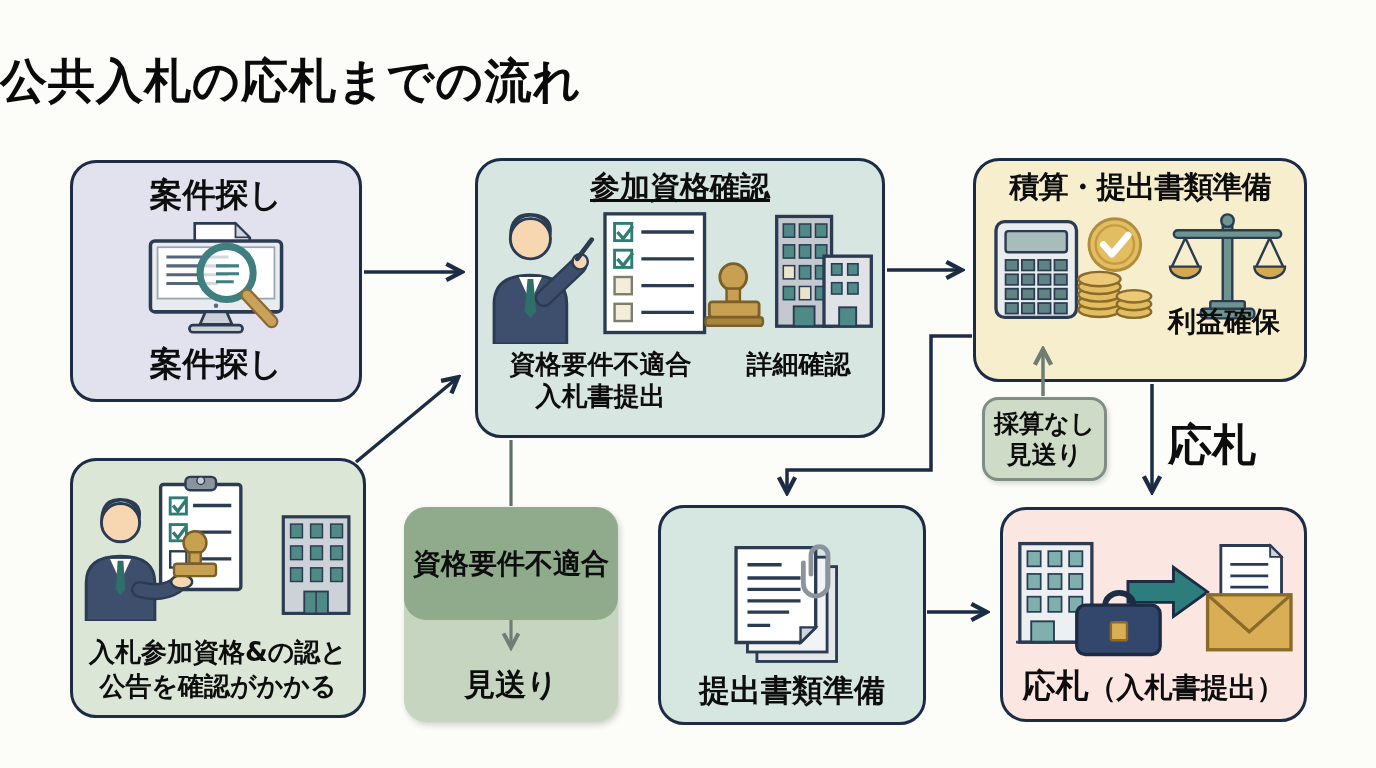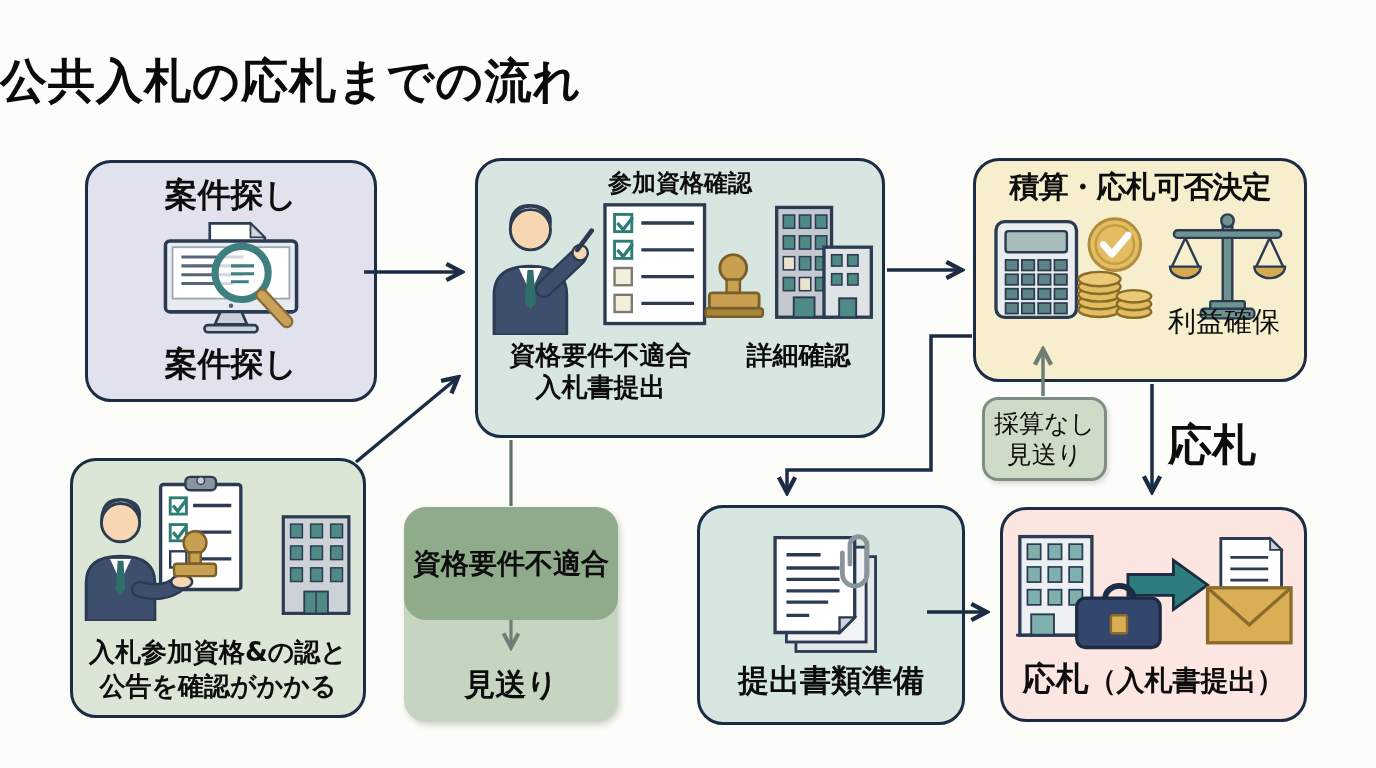--- a/index.html
+++ b/index.html
@@ -5,53 +5,53 @@
   html,body{margin:0;padding:0;background:#fcfcf8;}
   .canvas{position:relative;width:1376px;height:768px;background:#fcfcf8;
           font-family:"DejaVu Sans",sans-serif;overflow:hidden;color:#0d0d0d;}
   .page-title{position:absolute;top:50px;left:0;width:100%;text-align:left;
           font-size:47px;font-weight:800;letter-spacing:1px;color:#0a0a0a;}
   .box{position:absolute;box-sizing:border-box;border:3.5px solid #1c2c44;border-radius:26px;
        display:flex;flex-direction:column;align-items:center;}
   .bt{font-weight:800;color:#0d0d0d;text-align:center;}
   
   #box-anken{left:70px;top:160px;width:292px;height:242px;background:#e1e2ee;
-             justify-content:space-between;padding:10px 0 12px;margin-left:15px;}
+             justify-content:space-between;padding:10px 0 12px;}
   #box-anken .bt{font-size:33px;}
   #box-sanka{left:475px;top:158px;width:410px;height:280px;background:#d7e6e1;
              padding:6px 4px 8px;}
-  #box-sanka .bt{font-size:24px;}
+  #box-sanka .bt{font-size:30px;text-decoration:underline;}
   .sanka-icons{display:flex;align-items:flex-end;justify-content:center;gap:4px;margin-top:2px;}
   .sanka-labels{display:flex;width:100%;justify-content:space-around;margin-top:4px;}
   .sanka-labels .lbl{font-size:26px;font-weight:800;line-height:32px;text-align:center;}
   #box-sekisan{left:973px;top:158px;width:334px;height:224px;background:#f6eecd;
                padding:6px 8px 6px;}
   #box-sekisan .bt{font-size:30px;letter-spacing:-1px;white-space:nowrap;}
   .sekisan-icons{display:flex;align-items:flex-start;justify-content:center;gap:8px;margin-top:4px;}
-  .sekisan-caption{align-self:flex-end;font-size:28px;font-weight:400;margin:-24px 16px 0 10px;}
+  .sekisan-caption{align-self:flex-end;font-size:28px;font-weight:700;margin:-24px 16px 0 10px;}
   #box-shikaku{left:70px;top:458px;width:296px;height:260px;background:#dbe6d6;
                justify-content:space-between;padding:12px 0 12px;align-items:center;}
   .shikaku-icons{display:flex;align-items:flex-end;justify-content:center;gap:6px;}
   .shikaku-text{font-size:26px;font-weight:800;line-height:34px;text-align:center;}
   #box-futekigou{left:404px;top:507px;width:214px;height:215px;background:#c6d5c0;
                  border:none;border-radius:22px;box-shadow:2px 3px 6px rgba(0,0,0,.18);}
   .fute-top{width:100%;height:113px;background:#8fab8c;border-radius:22px;display:flex;
             align-items:center;justify-content:center;text-align:center;font-size:28px;
             font-weight:800;line-height:34px;padding:0 8px;box-sizing:border-box;}
   .fute-bottom{flex:1;display:flex;align-items:flex-end;justify-content:center;
                padding-bottom:16px;font-size:31px;font-weight:800;}
   #box-saisan{left:982px;top:397px;width:125px;height:84px;background:#cddbc7;
               border:3px solid #7e8e82;border-radius:16px;justify-content:center;
-              font-size:25px;font-weight:400;line-height:31px;text-align:center;
+              font-size:25px;font-weight:700;line-height:31px;text-align:center;
               box-shadow:2px 3px 5px rgba(0,0,0,.14);}
   #box-teishutsu{left:658px;top:505px;width:268px;height:220px;background:#d6e7e1;
-                 justify-content:center;padding:14px 0 10px;margin-left:39px;}
+                 justify-content:flex-end;padding:14px 0 10px;}
   #box-teishutsu .bt{font-size:31px;}
   #box-ousatsu{left:1000px;top:507px;width:307px;height:215px;background:#fce6e2;
-               justify-content:center;padding:12px 0 10px;}
+               justify-content:flex-end;padding:12px 0 10px;}
   .ousatsu-title{font-weight:800;text-align:center;}
   .ousatsu-title .main{font-size:33px;}
   .ousatsu-title .sub{font-size:28px;}
   .flow-label{position:absolute;left:1168px;top:416px;font-size:44px;font-weight:800;}
   #arrow-overlay{position:absolute;left:0;top:0;width:1376px;height:768px;pointer-events:none;}
 </style>
 </head>
 <body>
 
 <div class="canvas">
@@ -137,21 +137,21 @@
         <div>資格要件不適合</div>
         <div>入札書提出</div>
       </div>
       <div class="lbl">
         <div>詳細確認</div>
       </div>
     </div>
   </div>
 
   <div class="box" id="box-sekisan">
-    <div class="bt">積算・応札可否決定</div>
+    <div class="bt">積算・提出書類準備</div>
     <div class="sekisan-icons">
       <svg viewBox="0 0 175 120" width="168" height="115">
         <rect x="4" y="10" width="84" height="100" rx="9" fill="#e9edee" stroke="#2b3b52" stroke-width="3.5"></rect>
         <rect x="14" y="20" width="64" height="22" rx="3" fill="#a8bcba" stroke="#2b3b52" stroke-width="2.5"></rect>
         <g fill="#5f8486" stroke="#2b3b52" stroke-width="1.8">
           <rect x="14" y="50" width="13" height="11"></rect>
             <rect x="31" y="50" width="13" height="11"></rect>
             <rect x="48" y="50" width="13" height="11"></rect>
             <rect x="65" y="50" width="13" height="11"></rect>
           <rect x="14" y="65" width="13" height="11"></rect>

